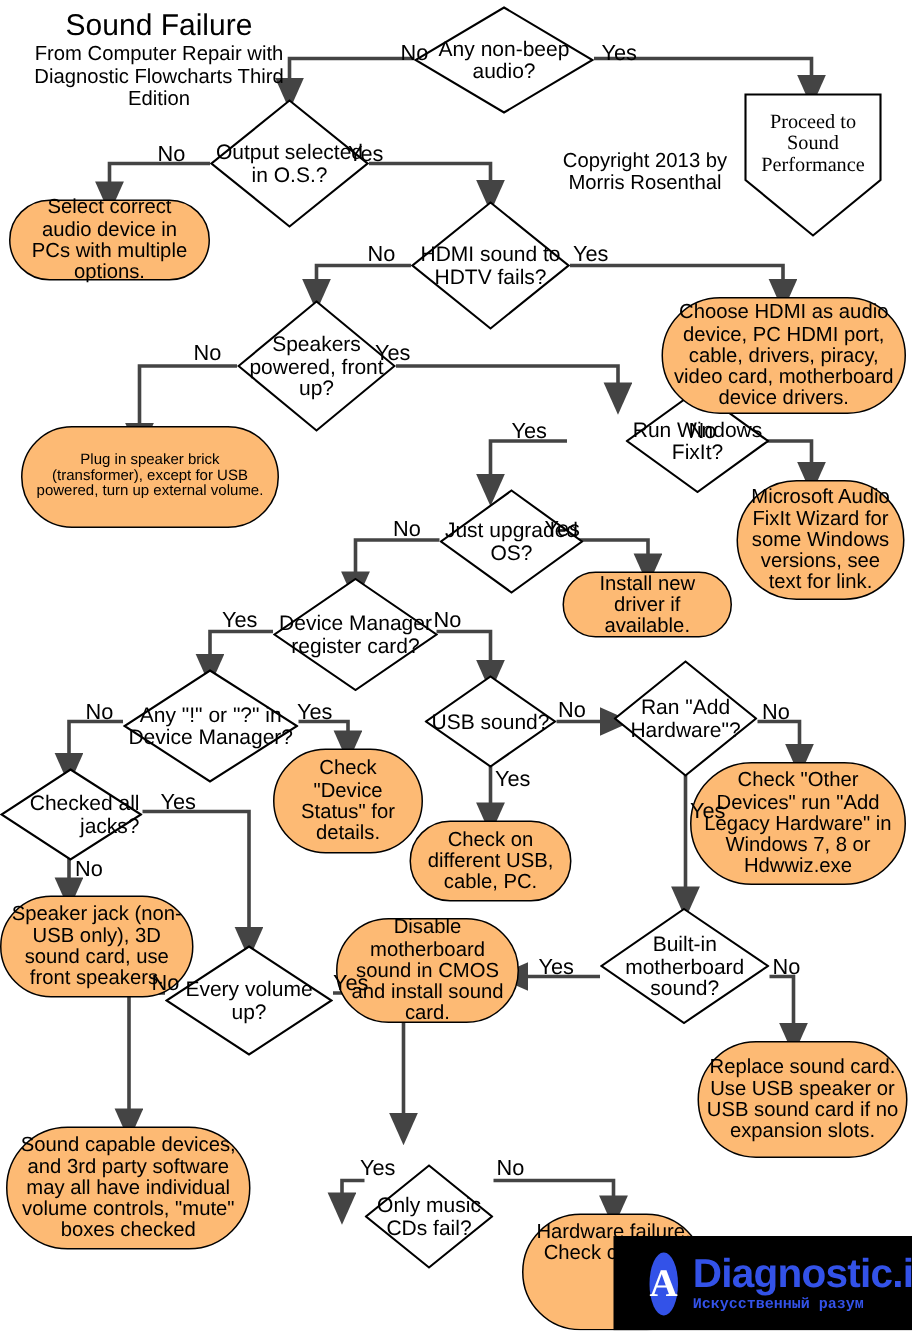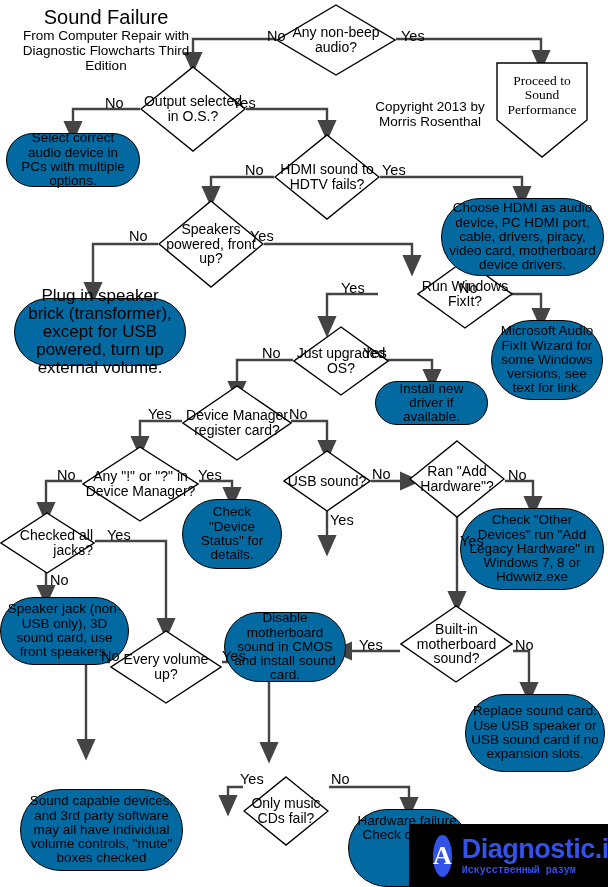--- a/index.html
+++ b/index.html
@@ -3,21 +3,21 @@
 <meta charset="utf-8">
 <style>
   html,body{margin:0;padding:0;background:#ffffff;}
   body{font-family:"Liberation Sans","DejaVu Sans",sans-serif;}
   #stage{position:relative;width:608px;height:887px;background:#fff;overflow:hidden;}
   #wires{position:absolute;left:0;top:0;width:608px;height:887px;}
   .node{position:absolute;box-sizing:border-box;display:flex;align-items:center;justify-content:center;text-align:center;color:#000;line-height:1.06;}
   .dia{}
   .dia .shape{position:absolute;left:0;top:0;width:100%;height:100%;}
   .dia .txt{position:relative;z-index:2;padding:0 2px;}
-  .rr{border:1.6px solid #000;border-radius:42px;background:#0369a1;}
+  .rr{border:1.6px solid #000;border-radius:42px;background:#fdba74;}
   .pent{position:relative;font-family:Liberation Serif, serif;}
   .pent .txt{position:relative;z-index:2;}
   .title{position:absolute;text-align:center;color:#000;line-height:1.1;}
   .lbl{position:absolute;color:#000;background:transparent;white-space:nowrap;}
   .logo{position:absolute;background:#000;display:flex;align-items:center;}
   .logo .mark{width:42px;height:42px;border-radius:50%;background:#3352e8;margin-left:24px;
      display:flex;align-items:center;justify-content:center;color:#fff;font-size:26px;font-weight:bold;font-family:"Liberation Serif",serif;}
   .logo .ltext{margin-left:10px;display:flex;flex-direction:column;justify-content:center;}
   .logo .lmain{color:#3352e8;font-size:27px;font-weight:bold;letter-spacing:-0.5px;line-height:1;}
   .logo .lsub{color:#3352e8;font-size:10px;font-weight:bold;line-height:1;margin-top:3px;font-family:Liberation Mono, monospace;}
@@ -203,54 +203,57 @@
   </div>
 
   <div class="node rr" style="left:6px;top:133px;width:134px;height:54px;font-size:13.5px;padding:0 7px;">
     <span>Select correct audio device in PCs with multiple options.</span>
   </div>
 
   <div class="node rr" style="left:441px;top:198px;width:163px;height:78px;font-size:13.5px;padding:0 7px;">
     <span>Choose HDMI as audio device, PC HDMI port, cable, drivers, piracy, video card, motherboard device drivers.</span>
   </div>
 
-  <div class="node rr" style="left:14px;top:298px;width:172px;height:68px;font-size:17px;padding:0 8px;justify-content:flex-end;">
+  <div class="node rr" style="left:14px;top:284px;width:172px;height:68px;font-size:10px;padding:0 8px;justify-content:flex-end;">
     <span>Plug in speaker brick (transformer), except for USB powered, turn up external volume.</span>
   </div>
 
   <div class="node rr" style="left:491px;top:320px;width:112px;height:80px;font-size:13.5px;padding:0 5px;">
     <span>Microsoft Audio FixIt Wizard for some Windows versions, see text for link.</span>
   </div>
 
   <div class="node rr" style="left:375px;top:381px;width:113px;height:44px;font-size:13.5px;padding:0 6px;">
     <span>Install new driver if available.</span>
   </div>
 
   <div class="node rr" style="left:182px;top:499px;width:100px;height:70px;font-size:13.5px;padding:0 6px;">
     <span>Check "Device Status" for details.</span>
   </div>
 
   <div class="node rr" style="left:460px;top:508px;width:144px;height:82px;font-size:13.5px;padding:0 6px;">
     <span>Check "Other Devices" run "Add Legacy Hardware" in Windows 7, 8 or Hdwwiz.exe</span>
   </div>
 
+  <div class="node rr" style="left:273px;top:547px;width:108px;height:54px;font-size:13.5px;padding:0 5px;">
+    <span>Check on different USB, cable, PC.</span>
+  </div>
 
   <div class="node rr" style="left:0px;top:597px;width:129px;height:68px;font-size:13.5px;padding:0 5px;">
     <span>Speaker jack (non-USB only), 3D sound card, use front speakers.</span>
   </div>
 
   <div class="node rr" style="left:224px;top:612px;width:122px;height:70px;font-size:13.5px;padding:0 5px;">
     <span>Disable motherboard sound in CMOS  and install sound card.</span>
   </div>
 
   <div class="node rr" style="left:465px;top:694px;width:140px;height:78px;font-size:13.5px;padding:0 5px;">
     <span>Replace sound card. Use USB speaker or USB sound card if no expansion slots.</span>
   </div>
 
-  <div class="node rr" style="left:20px;top:751px;width:163px;height:82px;font-size:13.5px;padding:0 5px;margin-top:38px;">
+  <div class="node rr" style="left:4px;top:751px;width:163px;height:82px;font-size:13.5px;padding:0 5px;">
     <span>Sound capable devices, and 3rd party software may all have individual volume controls, "mute" boxes checked</span>
   </div>
 
   <div class="node rr" style="left:348px;top:809px;width:122px;height:78px;font-size:13.5px;padding:0 5px;align-items:flex-start;padding-top:4px;">
     <span>Hardware failure. Check cable, te</span>
   </div>
 
   <div class="node pent" style="left:496px;top:62px;width:92px;height:96px;font-size:13.5px;">
     <svg class="shape" viewBox="0 0 92 96" preserveAspectRatio="none">
         <polygon points="1,1 91,1 91,58 46,95 1,58" fill="#fff" stroke="#000" stroke-width="1.4" vector-effect="non-scaling-stroke"></polygon>

